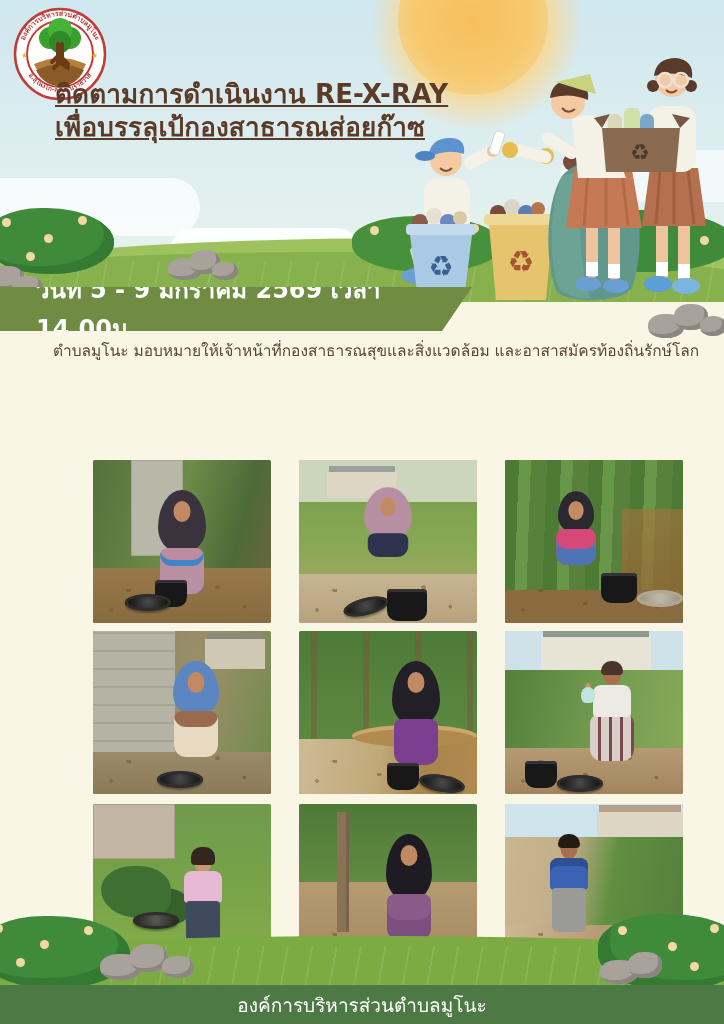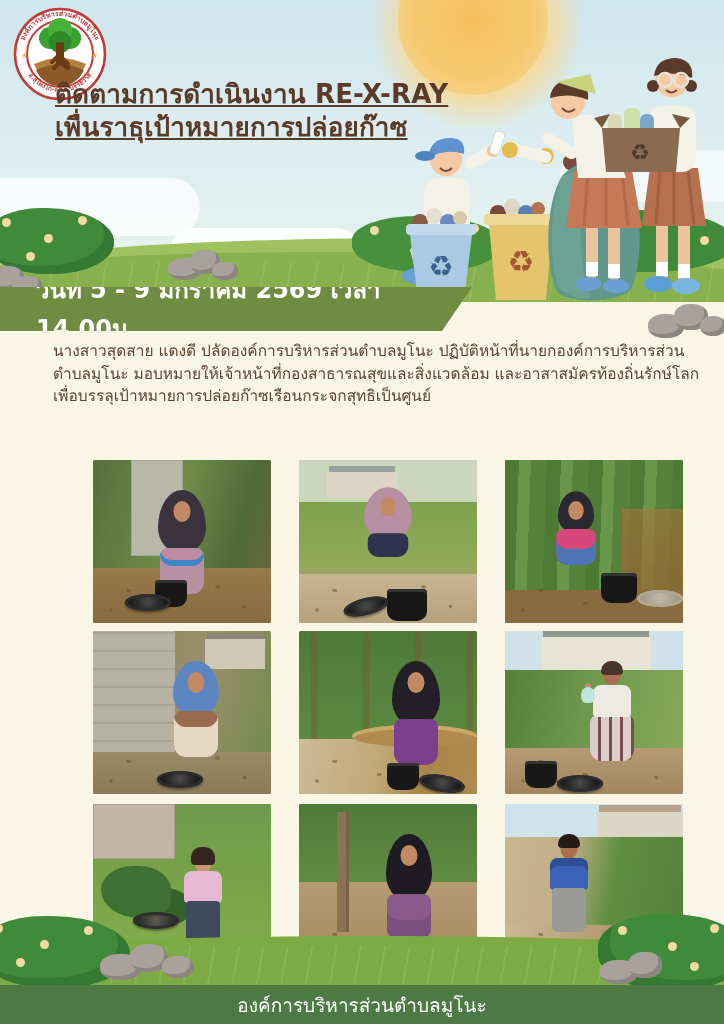--- a/index.html
+++ b/index.html
@@ -353,38 +353,36 @@
         <circle cx="38" cy="32" r="11" fill="#3aa02e"></circle>
         <circle cx="58" cy="32" r="11" fill="#3aa02e"></circle>
         <circle cx="48" cy="24" r="12" fill="#46b238"></circle>
         <circle cx="48" cy="36" r="11" fill="#2e8a26"></circle>
         <path d="M46 38 L46 58 L42 62 M50 38 L50 58 L56 62 M48 48 L40 56 M48 50 L56 58" stroke="#6b3c14" stroke-width="4" fill="none" stroke-linecap="round"></path>
       </g>
     </svg>
 
     <div class="title" style="color:#5b3a27">
       <div>ติดตามการดำเนินงาน RE-X-RAY</div>
-      <div>เพื่นราธุเป้าหมายการปล่อยก๊าซ</div>
+      <div>เพื่อบรรลุเป้กองสาธารณส่อยก๊าซ</div>
     </div>
   </div>
 
   <div class="rocks rk4">
       <i style="left:0;top:14px;width:36px;height:24px"></i>
       <i style="left:26px;top:4px;width:34px;height:26px"></i>
       <i style="left:52px;top:16px;width:26px;height:20px"></i>
     </div>
 
   <div class="banner" style="background:#6f8c42">
     <span style="color:#ffffff">วันที่ 5 - 9 มกราคม 2569 เวลา 14.00น.</span>
   </div>
 
   <div class="bodytext" style="color:#5d4733">
-    <div>นางสาวสุดสาย แดงดี ปลัดองค์การบริหารส่วนตำบลมูโนะ ปฏิบัติหน้าที่นายกองค์การบริหารส่วน</div>
     <div>ตำบลมูโนะ มอบหมายให้เจ้าหน้าที่กองสาธารณสุขและสิ่งแวดล้อม และอาสาสมัครท้องถิ่นรักษ์โลก</div>
-    <div>เพื่อบรรลุเป้าหมายการปล่อยก๊าซเรือนกระจกสุทธิเป็นศูนย์</div>
   </div>
 
   <figure class="ph p1" style="left:53px;top:444px" aria-label="Woman in dark hijab standing in garden by brick wall with wet-waste bucket and lid">
     <div class="veg"></div>
       <div class="wall"></div>
       <div class="ground"></div>
       <div class="speck"></div>
     <div class="fig">
         <div class="scarf"></div>
         <div class="face"></div>

